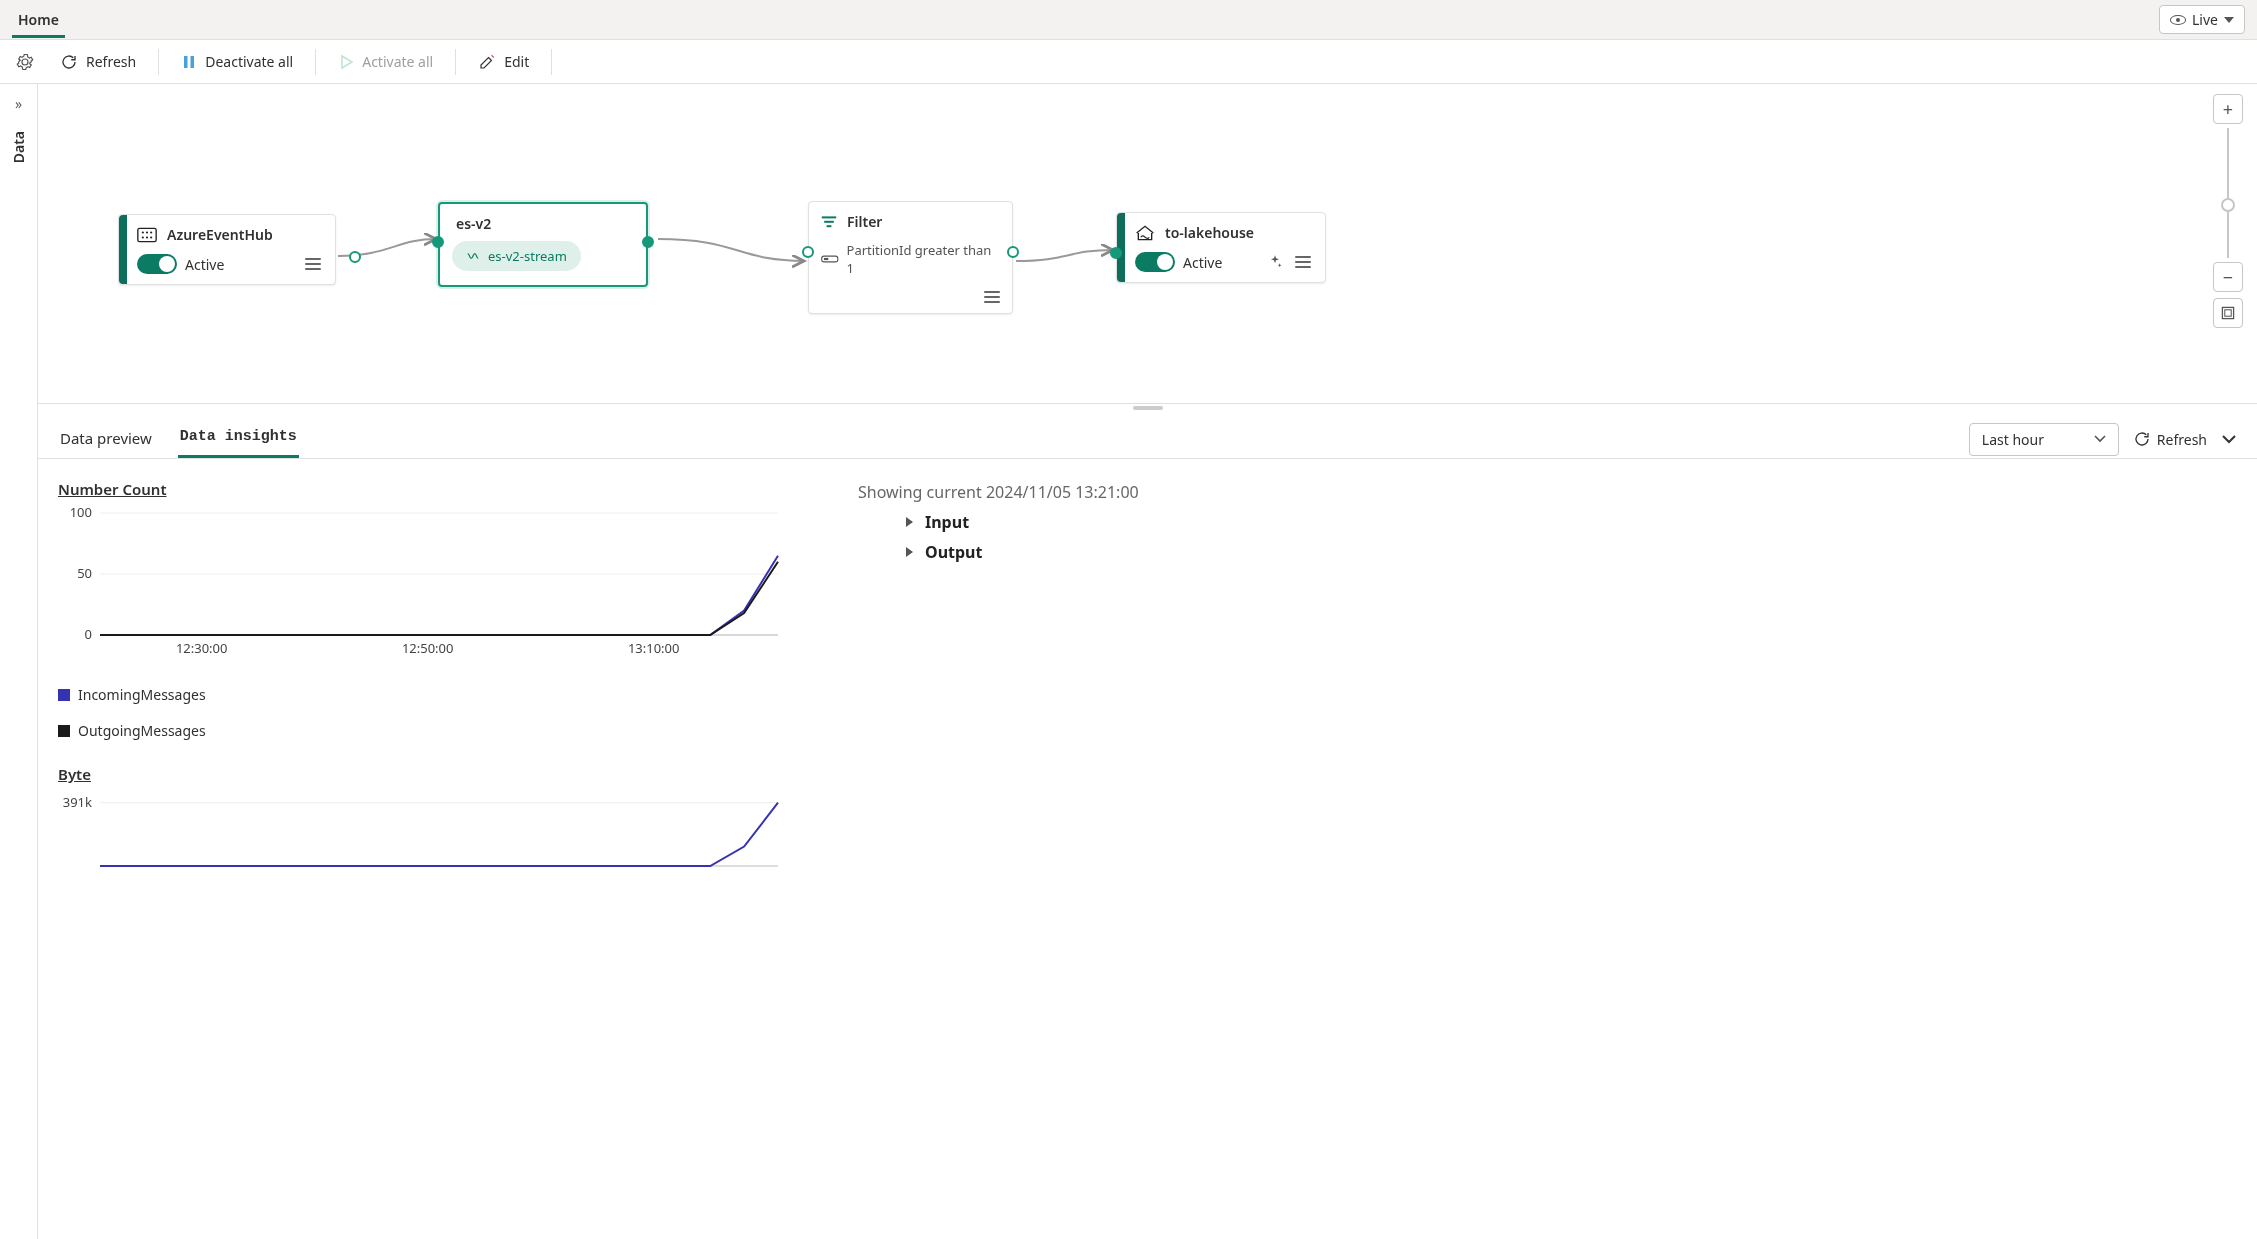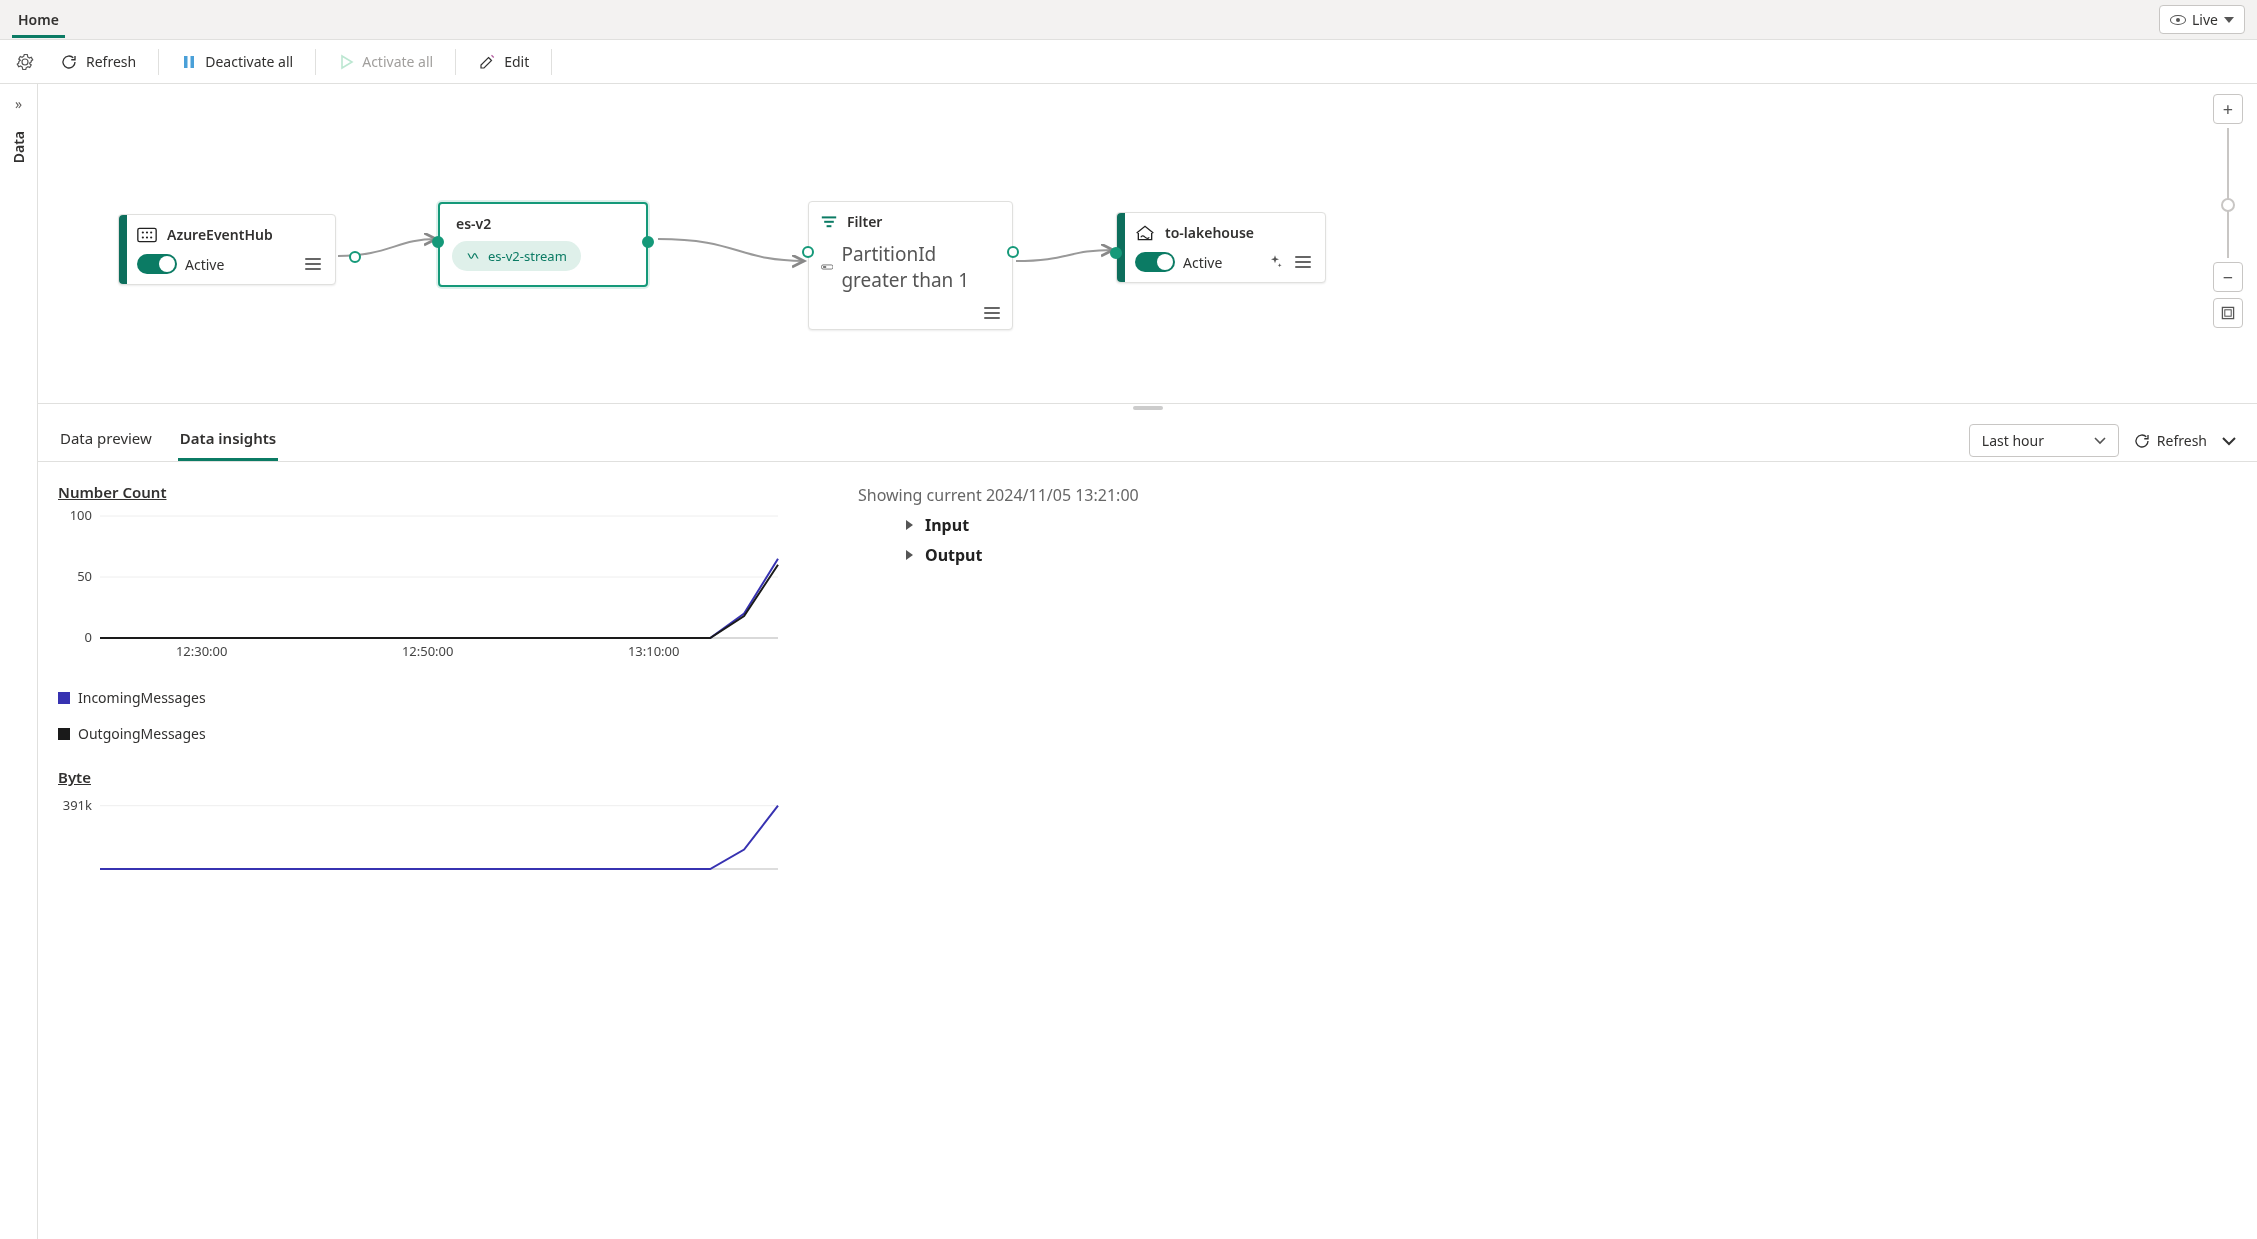--- a/index.html
+++ b/index.html
@@ -180,21 +180,21 @@
     flex:1; overflow:auto;
     background:#fff;
   }
   .panel-toolbar{
     display:flex;align-items:center;justify-content:space-between;
     padding:8px 20px 0 20px;
     border-bottom:1px solid var(--border);
   }
   .panel-tabs{display:flex;gap:24px;}
   .panel-tab{padding:8px 2px 10px;cursor:pointer;color:var(--text);font-size:15px;}
-  .panel-tab.active{font-weight:600;border-bottom:3px solid var(--teal);}
+  .panel-tab.active{font-weight:600;border-bottom:3px solid var(--teal);font-family:Liberation Mono, monospace;}
   .panel-actions{display:flex;align-items:center;gap:14px;}
   .select{border:1px solid var(--border-strong);border-radius:4px;padding:6px 12px;display:flex;align-items:center;justify-content:space-between;gap:40px;min-width:150px;cursor:pointer;background:#fff;}
   .icon-btn{display:inline-flex;align-items:center;gap:6px;cursor:pointer;}
   .panel-body{display:flex;padding:20px 20px 40px 20px;gap:40px;}
   .charts{flex:0 0 760px;}
   .chart-title{font-weight:600;margin-bottom:8px;font-size:15px;text-decoration:underline;}
   .chart-box{position:relative;height:150px;margin-bottom:28px;}
   .legend{display:flex;gap:17px;margin:6px 0 24px;font-size:14px;flex-direction:column;}
   .legend-item{display:flex;align-items:center;gap:8px;}
   .sw{width:12px;height:12px;}
@@ -325,21 +325,21 @@
                 <rect x="7" y="12" width="6" height="2.5" fill="#0b7b64"></rect>
               </svg>
             <span>Filter</span>
           </div>
           <div class="node-row" style="padding-left:12px;">
             <div class="node-row-left" style="color:#555;">
               <svg width="18" height="12" viewBox="0 0 24 14">
                   <rect x="1" y="3" width="22" height="8" rx="3" fill="none" stroke="#555" stroke-width="1.5"></rect>
                   <rect x="4" y="5.5" width="6" height="3" fill="#555"></rect>
                 </svg>
-              <span style="font-size:19px;">PartitionId greater than 1</span>
+              <span style="font-size:13px;">PartitionId greater than 1</span>
             </div>
           </div>
           <div class="burger-box">
               <div class="burger">
                 <span></span>
                 <span></span>
                 <span></span>
               </div>
             </div>
           <div class="port" style="left:-7px;top:44px;"></div>

